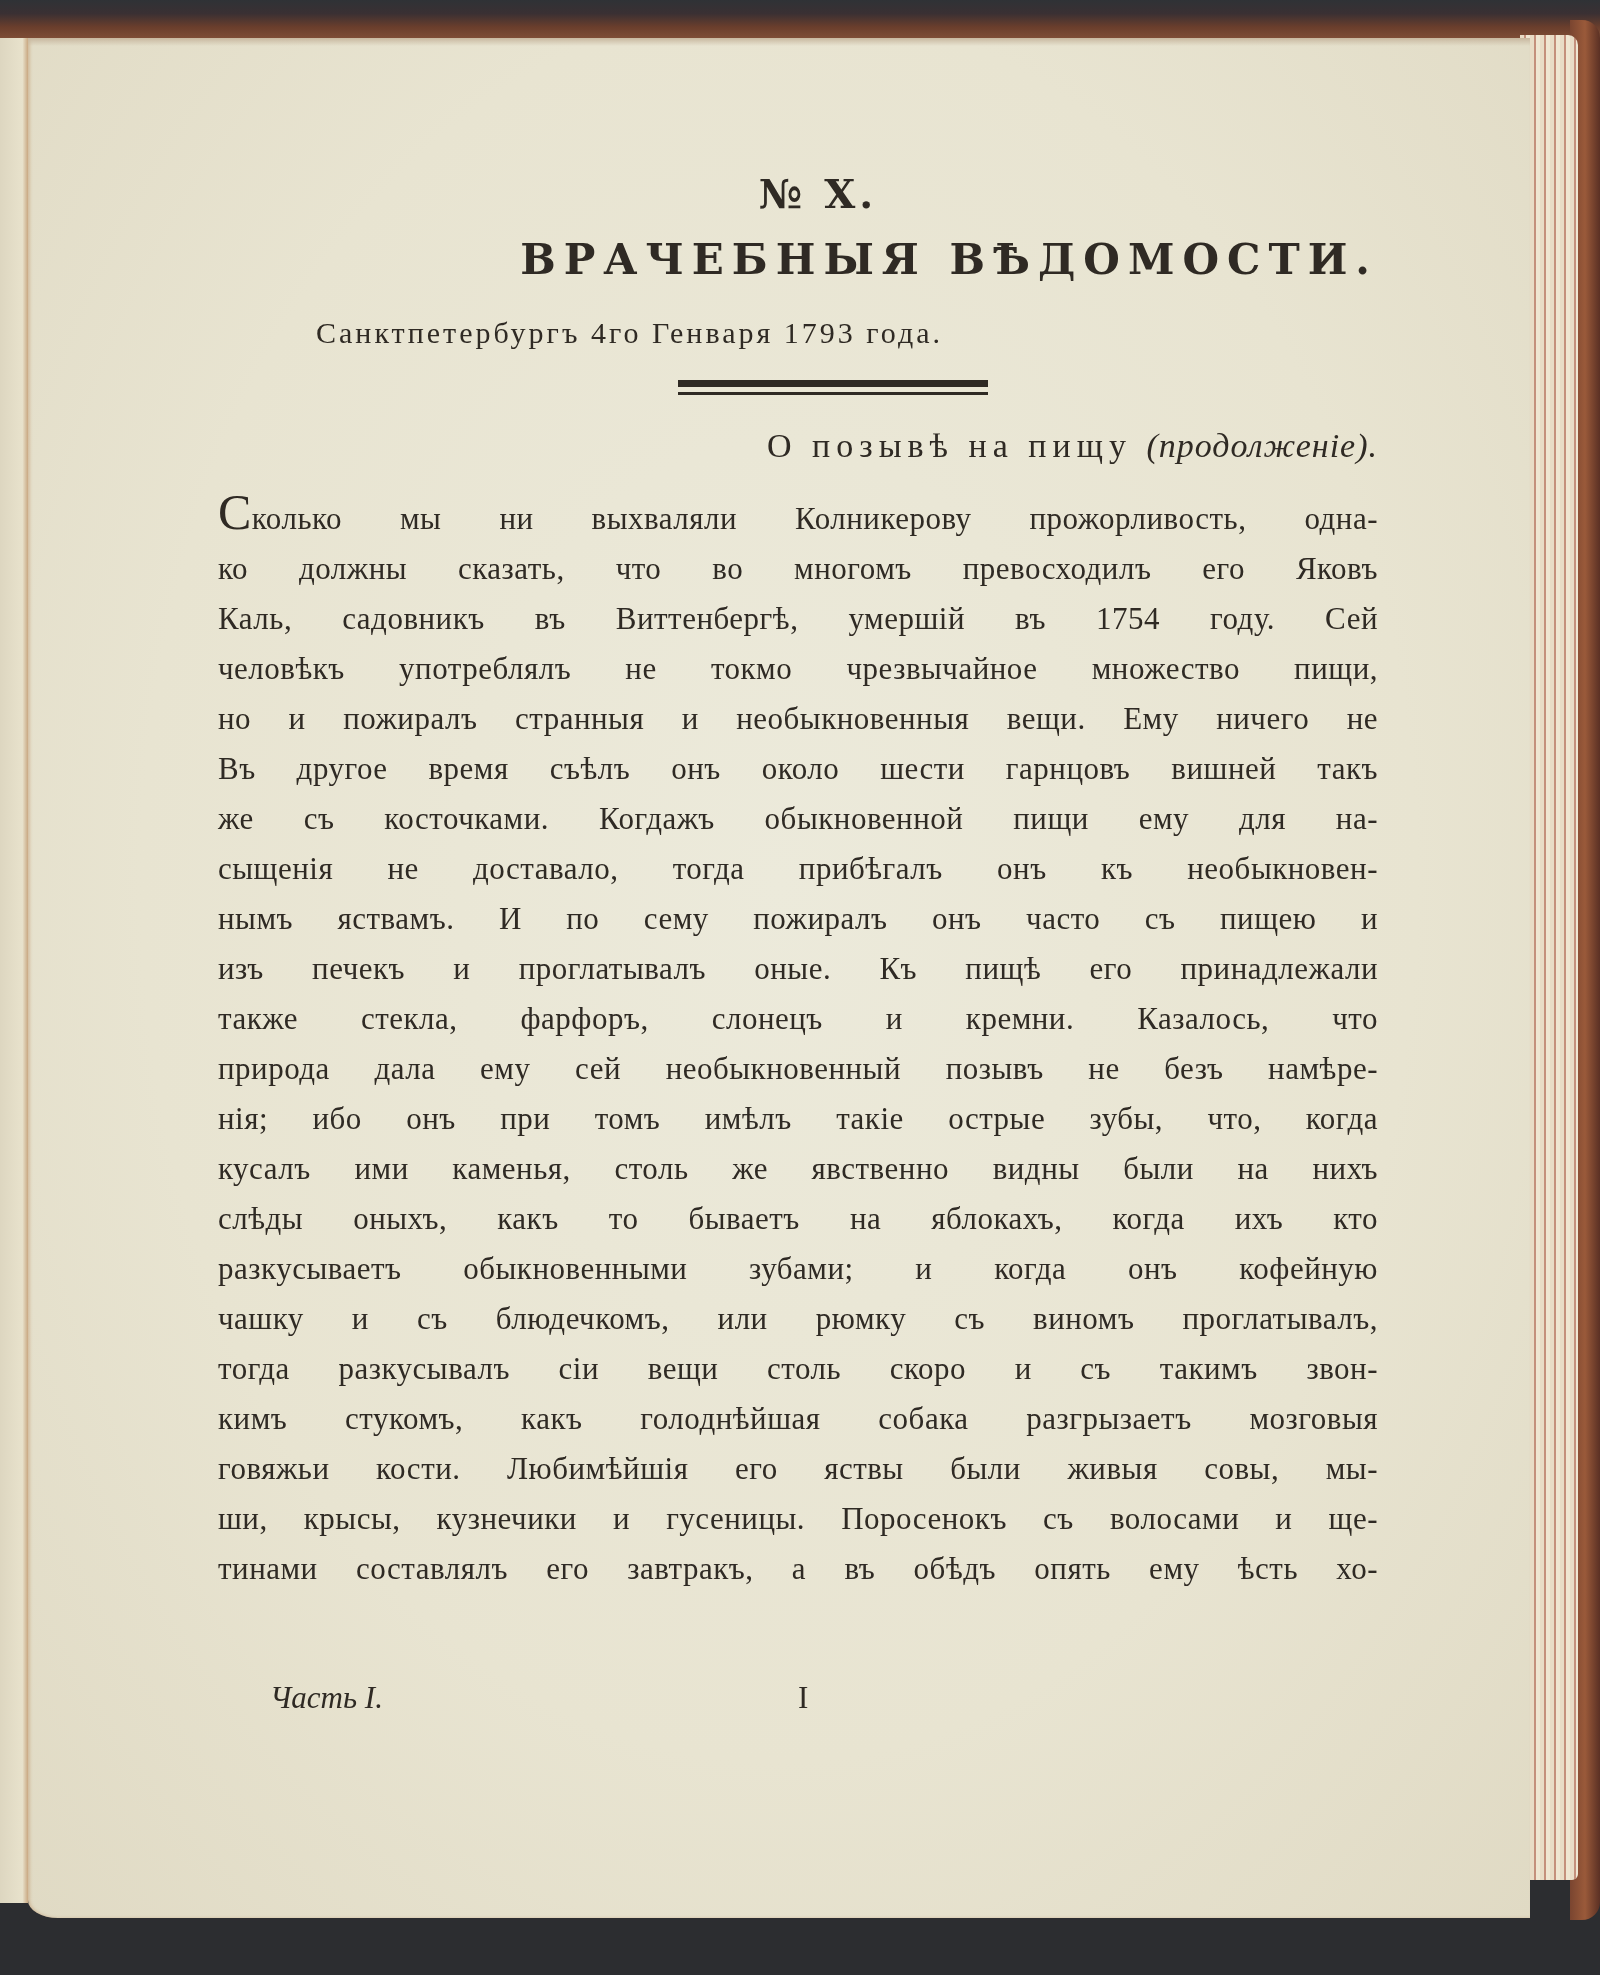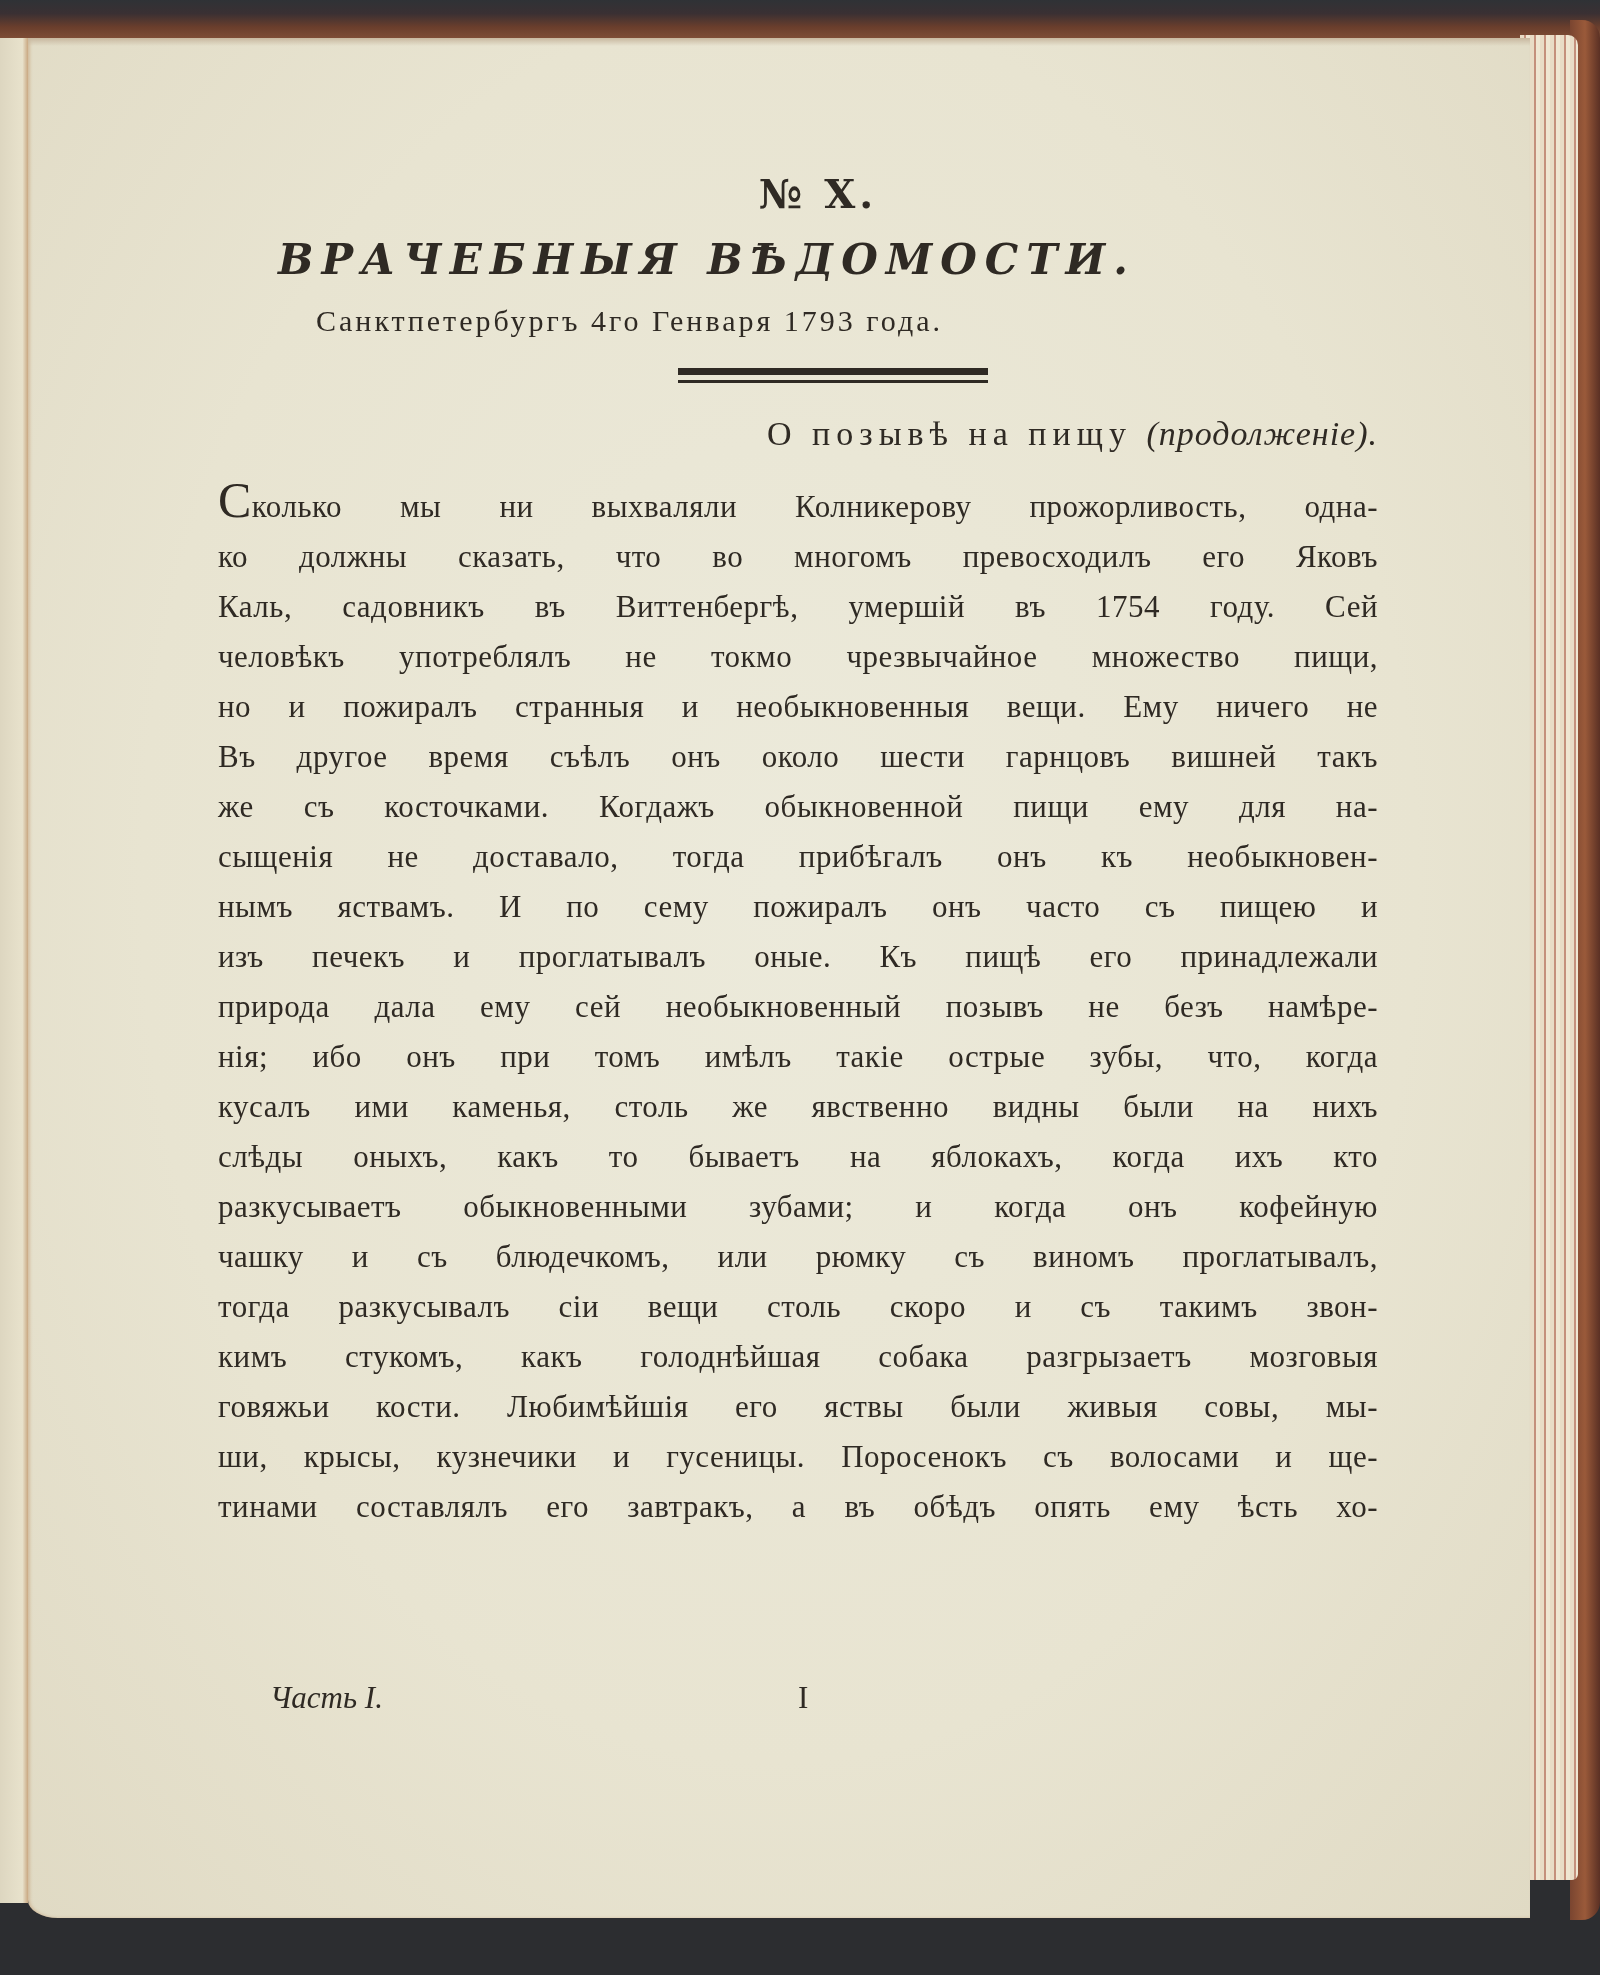--- a/index.html
+++ b/index.html
@@ -44,22 +44,22 @@
   }
   .content {
     position: absolute; left: 218px; top: 170px; width: 1160px;
     color: #2f2a24;
   }
   .issue-no {
     text-align: center; font-family: "DejaVu Serif", serif; font-weight: bold;
     font-size: 40px; letter-spacing: 4px; margin: 0 0 18px 0; padding-left: 40px;
   }
   .title {
-    text-align: left; font-family: "DejaVu Serif", serif; font-weight: bold; font-style: italic;
-    font-size: 42px; letter-spacing: 8px; margin: 0 0 20px 0; padding-left: 60px;
+    text-align: right; font-family: "DejaVu Serif", serif; font-weight: bold; 
+    font-size: 42px; letter-spacing: 8px; margin: 0 0 32px 0; padding-left: 60px;
   }
   .dateline {
     text-align: left; font-size: 30px; letter-spacing: 3px; margin: 18px; padding-left: 80px;
     font-family: "Liberation Serif", serif;
   }
   .rule {
     margin: 30px auto 0 auto; width: 310px; position: relative; left: 35px;
   }
   .rule .thick { height: 7px; background: #2f2a24; }
   .rule .thin { height: 3px; background: #2f2a24; margin-top: 5px; }
@@ -109,20 +109,21 @@
     <span class="line first">Сколько мы ни выхваляли Колникерову прожорливость, одна-</span>
     <span class="line">ко должны сказать, что во многомъ превосходилъ его Яковъ</span>
     <span class="line">Каль, садовникъ въ Виттенбергѣ, умершій въ 1754 году.  Сей</span>
     <span class="line">человѣкъ употреблялъ не токмо чрезвычайное множество пищи,</span>
     <span class="line">но и пожиралъ странныя и необыкновенныя вещи. Ему ничего не</span>
     <span class="line">Въ другое время съѣлъ онъ около шести гарнцовъ вишней такъ</span>
     <span class="line">же съ косточками.  Когдажъ обыкновенной пищи ему для на-</span>
     <span class="line">сыщенія не доставало, тогда прибѣгалъ онъ къ необыкновен-</span>
     <span class="line">нымъ яствамъ.  И по сему пожиралъ онъ часто съ пищею и</span>
     <span class="line">изъ печекъ и проглатывалъ оные. Къ пищѣ его принадлежали</span>
+    <span class="line">также стекла, фарфоръ, слонецъ и кремни.  Казалось, что</span>
     <span class="line">природа дала ему сей необыкновенный позывъ не безъ намѣре-</span>
     <span class="line">нія; ибо онъ при томъ имѣлъ такіе острые зубы, что, когда</span>
     <span class="line">кусалъ ими каменья, столь же явственно видны были на нихъ</span>
     <span class="line">слѣды оныхъ, какъ то бываетъ на яблокахъ, когда ихъ кто</span>
     <span class="line">разкусываетъ обыкновенными зубами; и когда онъ кофейную</span>
     <span class="line">чашку и съ блюдечкомъ, или рюмку съ виномъ проглатывалъ,</span>
     <span class="line">тогда разкусывалъ сіи вещи столь скоро и съ такимъ звон-</span>
     <span class="line">кимъ стукомъ, какъ голоднѣйшая собака разгрызаетъ мозговыя</span>
     <span class="line">говяжьи кости.  Любимѣйшія его яствы были живыя совы, мы-</span>
     <span class="line">ши, крысы, кузнечики и гусеницы. Поросенокъ съ волосами и ще-</span>

